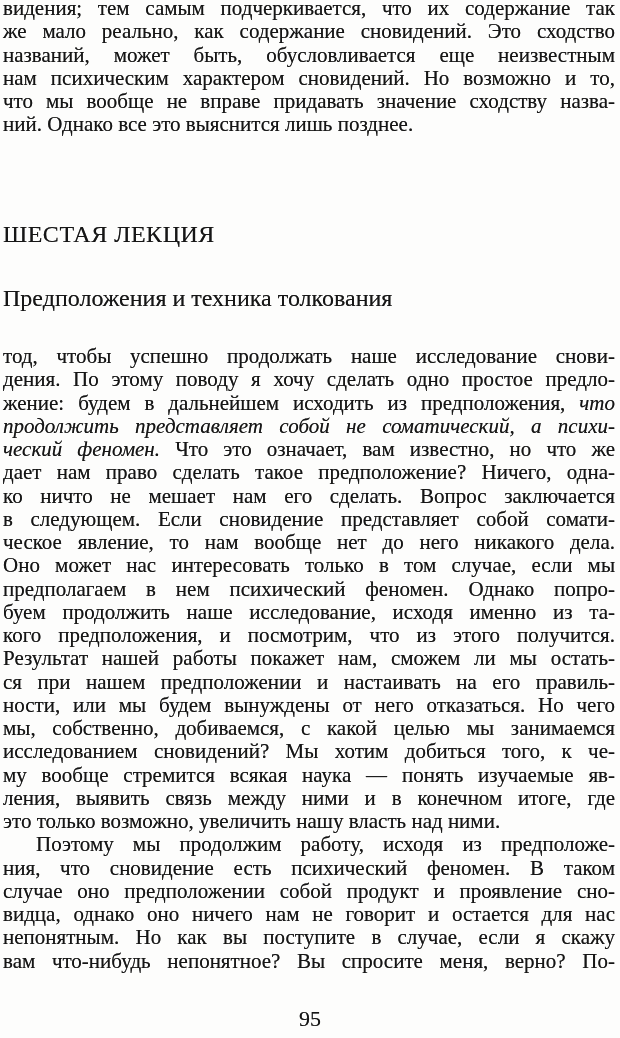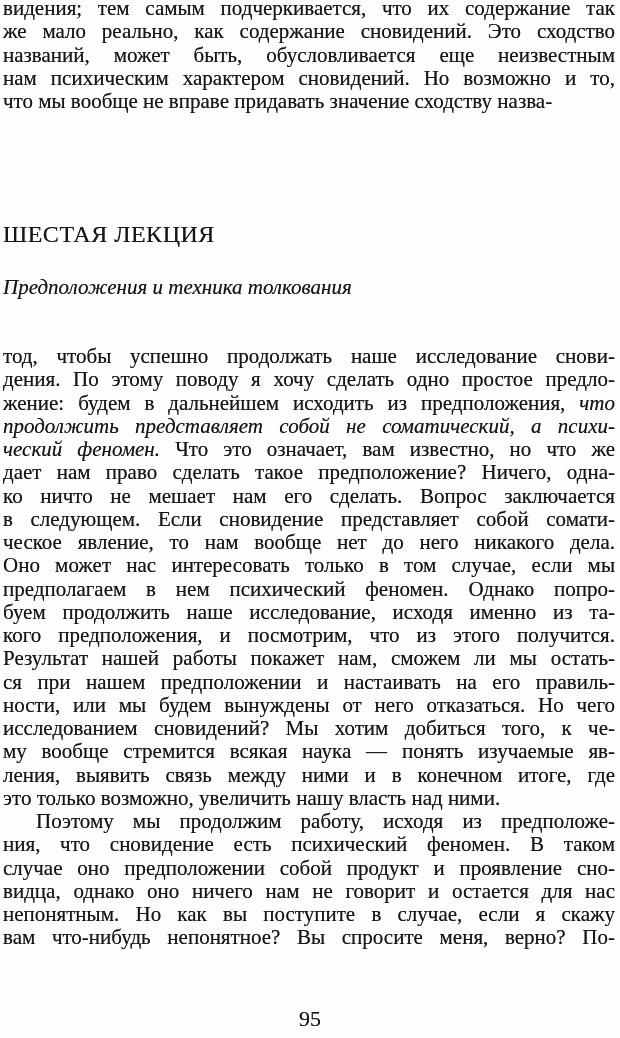--- a/index.html
+++ b/index.html
@@ -8,21 +8,21 @@
     background: #fdfdfc;
     font-family: "Liberation Serif", serif;
     color: #161616;
     overflow: hidden;
     position: relative;
   }
   .page { position: absolute; inset: 0; }
   .block { position: absolute; left: 3px; right: 5px; }
   .top-para   { top: -3px; }
   .heading    { top: 222px; font-size: 24px; line-height: 1.05; letter-spacing: 0.5px; }
-  .subtitle   { top: 276px; font-size: 21px; line-height: 1.05; font-style: italic; }
+  .subtitle   { top: 286px; font-size: 24px; line-height: 1.05; }
   .body-text  { top: 345px; }
   .para { margin: 0; }
   .line {
     font-size: 21px;
     line-height: 23.25px;
     text-align: justify;
     text-align-last: justify;
     text-shadow: 0 0 0.5px rgba(10,10,10,0.65);
   }
   .para.last-left .line:last-child { text-align-last: left; }
@@ -41,20 +41,21 @@
 
 <div class="page">
 
   <div class="block top-para">
       <div class="para last-left">
         <div class="line"><span>видения; тем самым подчеркивается, что их содержание так</span></div>
         <div class="line"><span>же мало реально, как содержание сновидений. Это сходство</span></div>
         <div class="line"><span>названий, может быть, обусловливается еще неизвестным</span></div>
         <div class="line"><span>нам психическим характером сновидений. Но возможно и то,</span></div>
         <div class="line"><span>что мы вообще не вправе придавать значение сходству назва-</span></div>
+        <div class="line"><span>ний. Однако все это выяснится лишь позднее.</span></div>
       </div>
     </div>
 
   <div class="block heading">ШЕСТАЯ ЛЕКЦИЯ</div>
 
   <div class="block subtitle">Предположения и техника толкования</div>
 
   <div class="block body-text">
       <div class="para last-left">
         <div class="line"><span>тод, чтобы успешно продолжать наше исследование снови-</span></div>
@@ -66,20 +67,21 @@
         <div class="line"><span>ко ничто не мешает нам его сделать. Вопрос заключается</span></div>
         <div class="line"><span>в следующем. Если сновидение представляет собой сомати-</span></div>
         <div class="line"><span>ческое явление, то нам вообще нет до него никакого дела.</span></div>
         <div class="line"><span>Оно может нас интересовать только в том случае, если мы</span></div>
         <div class="line"><span>предполагаем в нем психический феномен. Однако попро-</span></div>
         <div class="line"><span>буем продолжить наше исследование, исходя именно из та-</span></div>
         <div class="line"><span>кого предположения, и посмотрим, что из этого получится.</span></div>
         <div class="line"><span>Результат нашей работы покажет нам, сможем ли мы остать-</span></div>
         <div class="line"><span>ся при нашем предположении и настаивать на его правиль-</span></div>
         <div class="line"><span>ности, или мы будем вынуждены от него отказаться. Но чего</span></div>
+        <div class="line"><span>мы, собственно, добиваемся, с какой целью мы занимаемся</span></div>
         <div class="line"><span>исследованием сновидений? Мы хотим добиться того, к че-</span></div>
         <div class="line"><span>му вообще стремится всякая наука — понять изучаемые яв-</span></div>
         <div class="line"><span>ления, выявить связь между ними и в конечном итоге, где</span></div>
         <div class="line"><span>это только возможно, увеличить нашу власть над ними.</span></div>
       </div>
       <div class="para">
         <div class="line indent"><span>Поэтому мы продолжим работу, исходя из предположе-</span></div>
         <div class="line"><span>ния, что сновидение есть психический феномен. В таком</span></div>
         <div class="line"><span>случае оно предположении собой продукт и проявление сно-</span></div>
         <div class="line"><span>видца, однако оно ничего нам не говорит и остается для нас</span></div>

